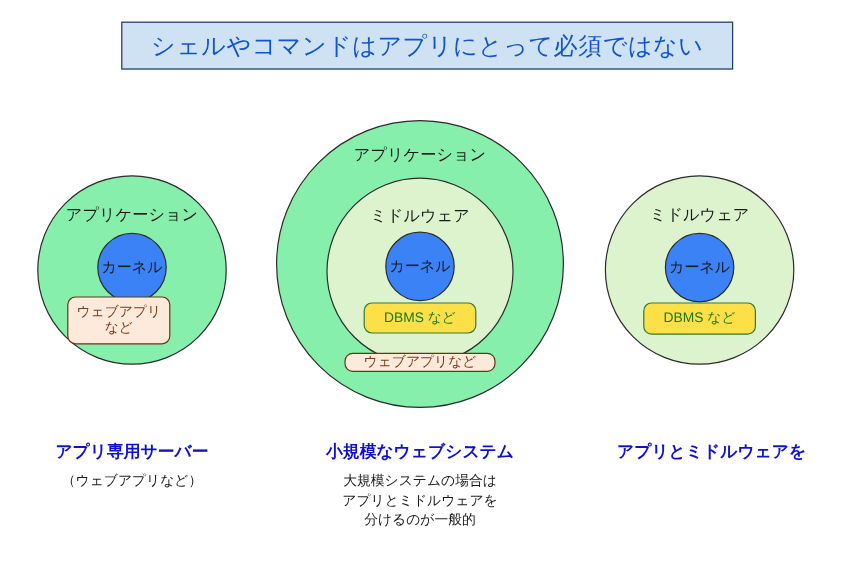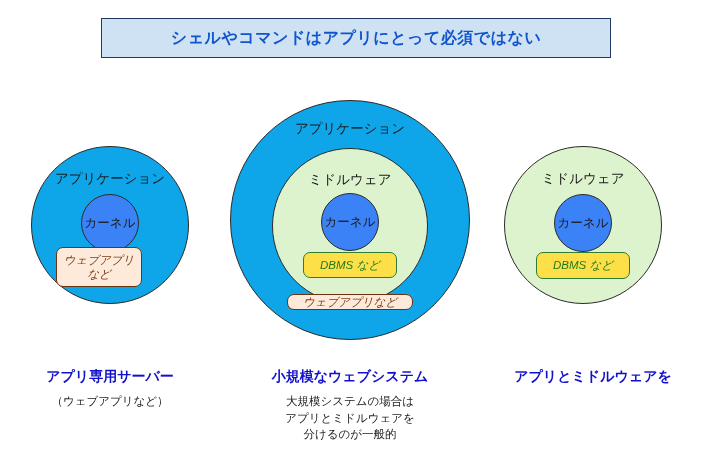--- a/index.html
+++ b/index.html
@@ -24,43 +24,43 @@
     width: 510px;
     height: 40px;
     background: #cfe2f3;
     border: 1.5px solid #1f3864;
     box-sizing: border-box;
     display: flex;
     align-items: center;
     justify-content: center;
   }
   .title-text {
-    font-size: 16px;
-    font-weight: bold;
+    font-size: 20px;
+    font-weight: normal;
     color: #1155cc;
     letter-spacing: 0.5px;
     white-space: nowrap;
   }
 
   
   .stage {
     position: absolute;
     left: 0;
     top: 0;
     width: 711px;
     height: 471px;
   }
 
   .circle {
     position: absolute;
     border-radius: 50%;
     box-sizing: border-box;
     border: 1.4px solid #2b2b2b;
   }
-  .circle-orange { background: #0ea5e9; }
+  .circle-orange { background: #86efac; }
   .circle-green  { background: #ddf3cd; }
   .circle-gray   { background: #3b82f6; }
 
   .circle-label {
     position: absolute;
     width: 100%;
     text-align: center;
     font-size: 13.5px;
     color: #1a1a1a;
     white-space: nowrap;
@@ -80,21 +80,20 @@
   .tag-box {
     position: absolute;
     box-sizing: border-box;
     border-radius: 7px;
     display: flex;
     align-items: center;
     justify-content: center;
     text-align: center;
     line-height: 1.25;
     font-size: 11.5px;
-    font-style: italic;
   }
   .tag-web {
     background: #fdeadb;
     border: 1.3px solid #6b3410;
     color: #7a3b16;
   }
   .tag-dbms {
     background: #fde047;
     border: 1.3px solid #2e7d32;
     color: #1f7a1f;

